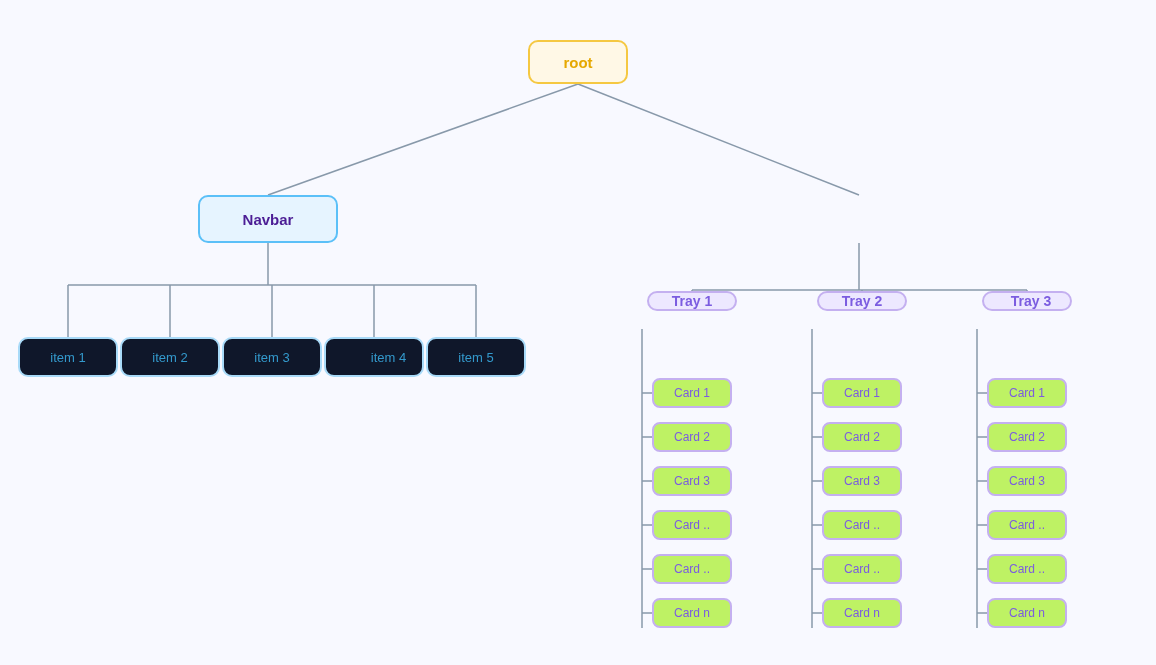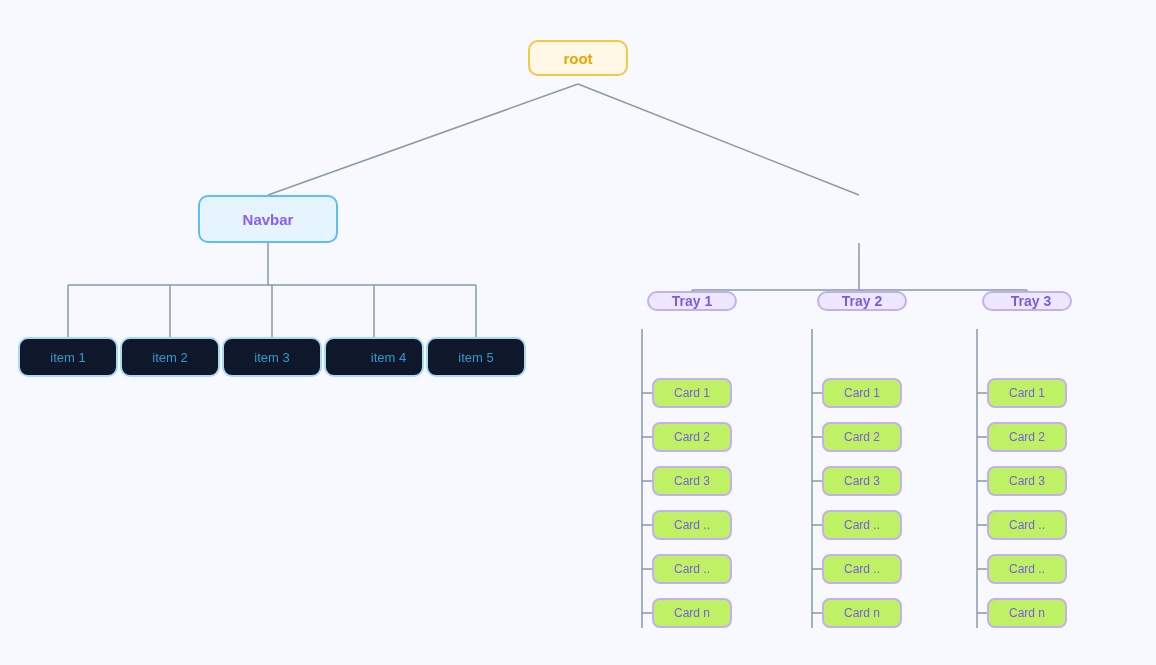--- a/index.html
+++ b/index.html
@@ -31,29 +31,29 @@
       font-weight: 600;
       font-size: 15px;
       white-space: nowrap;
     }
     
     .node-root {
       background: #fff8e6;
       border: 2px solid #f5c842;
       color: #e6a800;
       width: 100px;
-      height: 36px;
+      height: 44px;
       left: 528px;
       top: 40px;
     }
     
     .node-navbar {
       background: #e6f4ff;
       border: 2px solid #5bc0f8;
-      color: #8b5cf6;
+      color: #4c1d95;
       width: 140px;
       height: 48px;
       left: 198px;
       top: 195px;
     }
     
     .node-tray-container {
       background: #ede8ff;
       border: 2px solid #9b80e8;
       color: #6b46e0;

